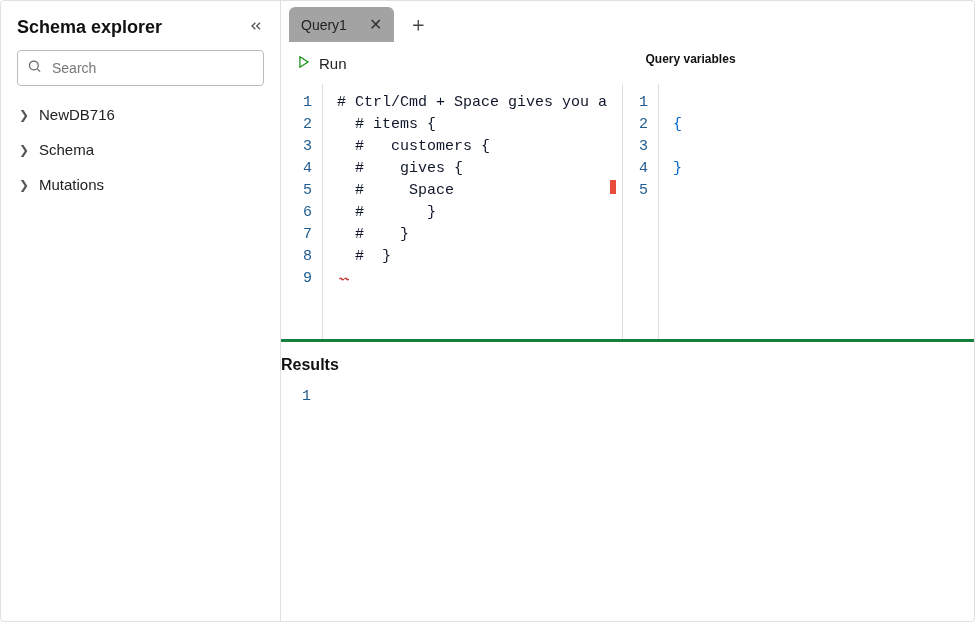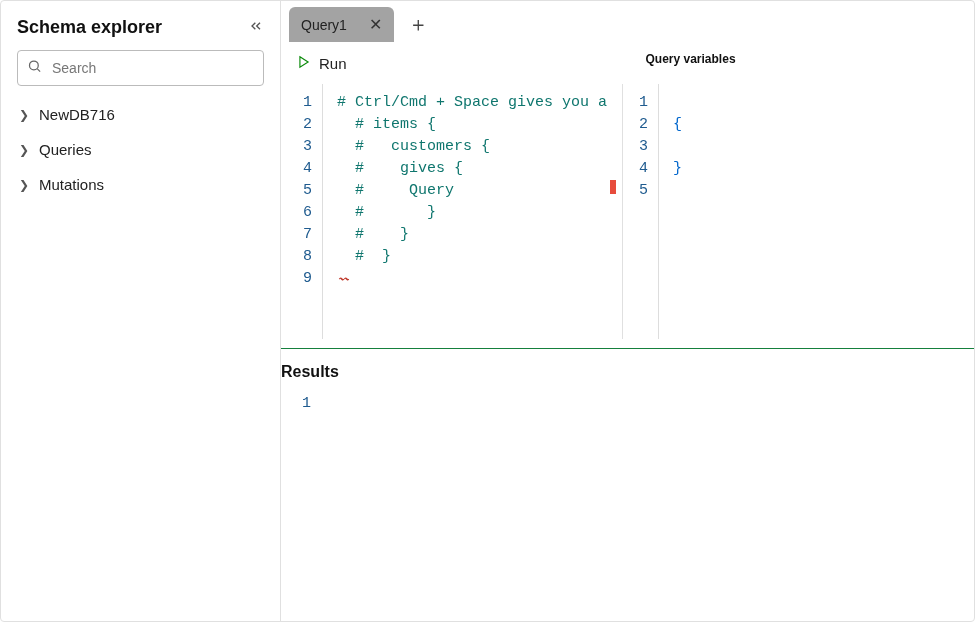--- a/index.html
+++ b/index.html
@@ -29,28 +29,28 @@
   .toolbar { padding: 10px 16px 8px 16px; }
   .run-btn { display: inline-flex; align-items: center; gap: 8px; font-size: 15px; color: #222; background: transparent; border: none; cursor: pointer; }
   .run-icon { color: #0a8a0a; }
 
   .editors { display: flex; padding: 0 16px 0 16px; height: 255px; }
   .editor { flex: 1; display: flex; font-family: Consolas, "Courier New", monospace; font-size: 15px; overflow: hidden; position: relative; }
   .editor.left { border-right: 1px solid #e0e0e0; margin-right: 10px; }
   .gutter { color: #1f5b8f; text-align: right; padding: 8px 10px 8px 6px; user-select: none; line-height: 22px; }
   .code { padding: 8px 0 8px 6px; line-height: 22px; white-space: pre; color: #0a8a0a; position: relative; border-left: 1px solid #ddd; padding-left: 14px; flex:1; overflow:hidden; }
   .code .bracket { color: #0066cc; }
-  .code .plain { color: #0f766e; }
+  .code .plain { color: #0f172a; }
   .cursor-marker { position: absolute; right: 6px; top: 96px; width: 6px; height: 14px; background: #e74c3c; }
   .squiggle { color: #c0392b; font-size: 10px; letter-spacing: -1px; padding-left: 2px; }
 
   .vars-header { font-size: 12px; font-weight: 600; color: #111; padding-bottom: 10px; padding-left: 2px; }
   .editor-right-wrap { flex: 1; display: flex; flex-direction: column; }
 
-  .results { border-top: 1px solid #15803d; padding: 14px 16px 0 0; flex: 1; margin-top: 9px; }
+  .results { border-top: 3px solid #15803d; padding: 14px 16px 0 0; flex: 1; }
   .results-title { font-size: 16px; font-weight: 600; color: #111; padding-bottom: 8px; }
   .results-body { display: flex; font-family: Consolas, "Courier New", monospace; font-size: 15px; }
   .results-gutter { color: #1f5b8f; text-align: right; padding: 4px 10px 4px 6px; line-height: 22px; width: 40px; }
   .results-code { padding: 4px 0 4px 6px; line-height: 22px; }
 </style>
 </head>
 <body>
 
 <div class="app">
 
@@ -73,21 +73,21 @@
       </span>
       <input class="search-input" placeholder="Search" style="">
     </div>
     <div class="tree">
       <div class="tree-item">
         <span class="chevron">❯</span>
         <span>NewDB716</span>
       </div>
       <div class="tree-item">
         <span class="chevron">❯</span>
-        <span>Queries</span>
+        <span>Schema</span>
       </div>
       <div class="tree-item">
         <span class="chevron">❯</span>
         <span>Mutations</span>
       </div>
     </div>
   </aside>
 
   <main class="main">
     <div class="tabs">
@@ -115,21 +115,21 @@
     </div>
 
     <div class="editors">
 
       <div class="editor left">
         <div class="gutter">1<br>2<br>3<br>4<br>5<br>6<br>7<br>8<br>9</div>
         <div class="code"><span class="plain"># Ctrl/Cmd + Space gives you a</span>
 <span class="plain">  # items {</span>
 <span class="plain">  #   customers {</span>
 <span class="plain">  #    gives {</span>
-<span class="plain">  #     Query</span>
+<span class="plain">  #     Space</span>
 <span class="plain">  #       }</span>
 <span class="plain">  #    }</span>
 <span class="plain">  #  }</span>
 <span class="squiggle">〰</span></div>
         <div class="cursor-marker"></div>
       </div>
 
       <div class="editor-right-wrap">
         <div class="editor">
           <div class="gutter">1<br>2<br>3<br>4<br>5</div>

